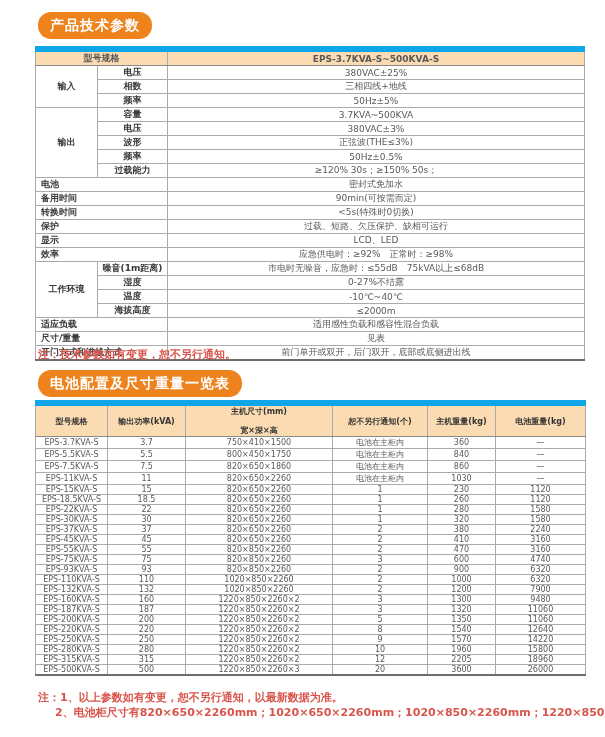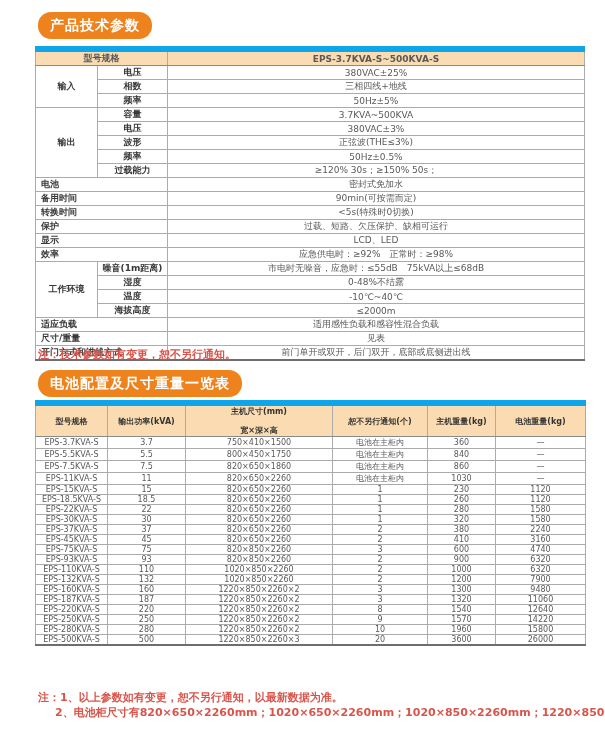--- a/index.html
+++ b/index.html
@@ -126,21 +126,21 @@
         <td class="lbl full" colspan="2">效率</td>
         <td class="val">应急供电时：≥92%　正常时：≥98%</td>
       </tr>
   <tr>
     <td class="grp" rowspan="4">工作环境</td>
     <td class="lbl">噪音(1m距离)</td>
     <td class="val">市电时无噪音，应急时：≤55dB　75kVA以上≤68dB</td>
   </tr>
   <tr>
         <td class="lbl">湿度</td>
-        <td class="val">0-48%不结露</td>
+        <td class="val">0-27%不结露</td>
       </tr>
   <tr>
         <td class="lbl">温度</td>
         <td class="val">-10℃~40℃</td>
       </tr>
   <tr>
         <td class="lbl">海拔高度</td>
         <td class="val">≤2000m</td>
       </tr>
   <tr>
@@ -269,20 +269,28 @@
 
       <tr>
         <td>EPS-45KVA-S</td>
         <td>45</td>
         <td>820×650×2260</td>
         <td>2</td>
         <td>410</td>
         <td>3160</td>
       </tr>
 
+      <tr>
+        <td>EPS-55KVA-S</td>
+        <td>55</td>
+        <td>820×850×2260</td>
+        <td>2</td>
+        <td>470</td>
+        <td>3160</td>
+      </tr>
 
       <tr>
         <td>EPS-75KVA-S</td>
         <td>75</td>
         <td>820×850×2260</td>
         <td>3</td>
         <td>600</td>
         <td>4740</td>
       </tr>
 
@@ -324,20 +332,28 @@
 
       <tr>
         <td>EPS-187KVA-S</td>
         <td>187</td>
         <td>1220×850×2260×2</td>
         <td>3</td>
         <td>1320</td>
         <td>11060</td>
       </tr>
 
+      <tr>
+        <td>EPS-200KVA-S</td>
+        <td>200</td>
+        <td>1220×850×2260×2</td>
+        <td>5</td>
+        <td>1350</td>
+        <td>11060</td>
+      </tr>
 
       <tr>
         <td>EPS-220KVA-S</td>
         <td>220</td>
         <td>1220×850×2260×2</td>
         <td>8</td>
         <td>1540</td>
         <td>12640</td>
       </tr>
 
@@ -352,20 +368,28 @@
 
       <tr>
         <td>EPS-280KVA-S</td>
         <td>280</td>
         <td>1220×850×2260×2</td>
         <td>10</td>
         <td>1960</td>
         <td>15800</td>
       </tr>
 
+      <tr>
+        <td>EPS-315KVA-S</td>
+        <td>315</td>
+        <td>1220×850×2260×2</td>
+        <td>12</td>
+        <td>2205</td>
+        <td>18960</td>
+      </tr>
 
 
       <tr>
         <td>EPS-500KVA-S</td>
         <td>500</td>
         <td>1220×850×2260×3</td>
         <td>20</td>
         <td>3600</td>
         <td>26000</td>
       </tr>

